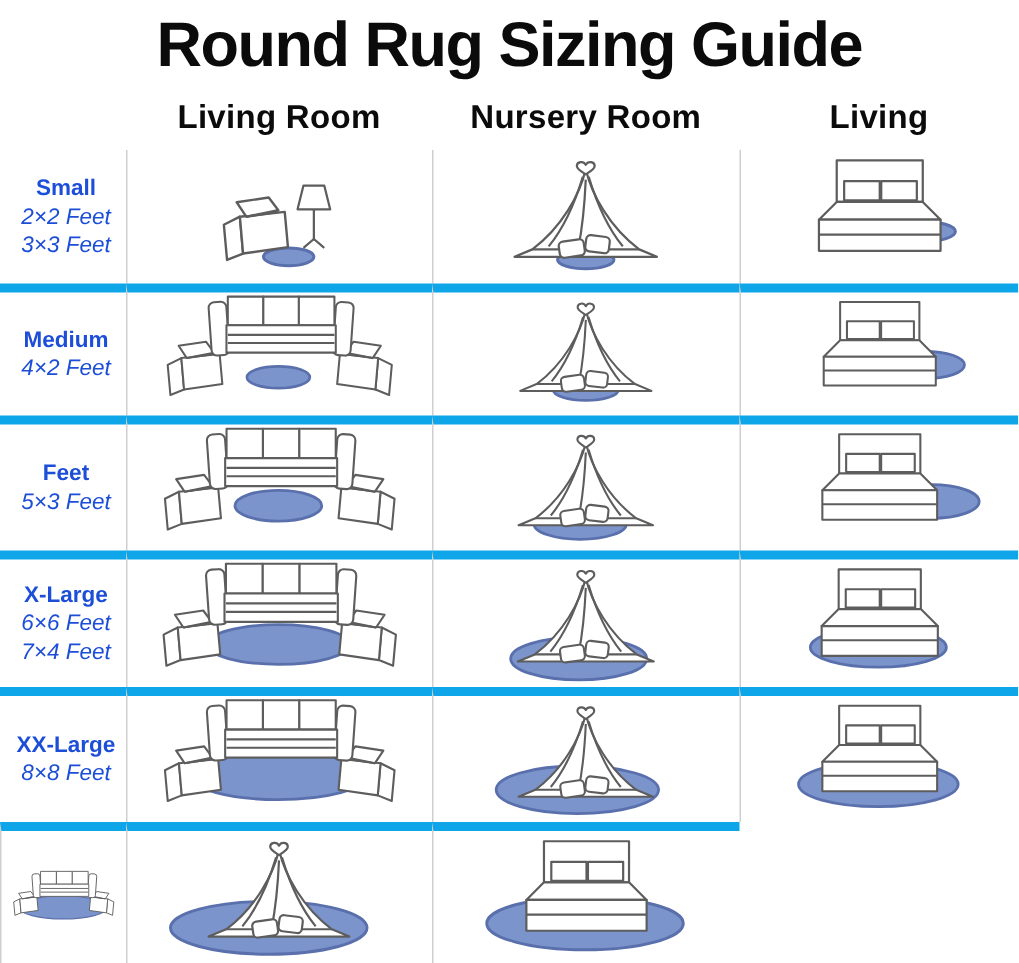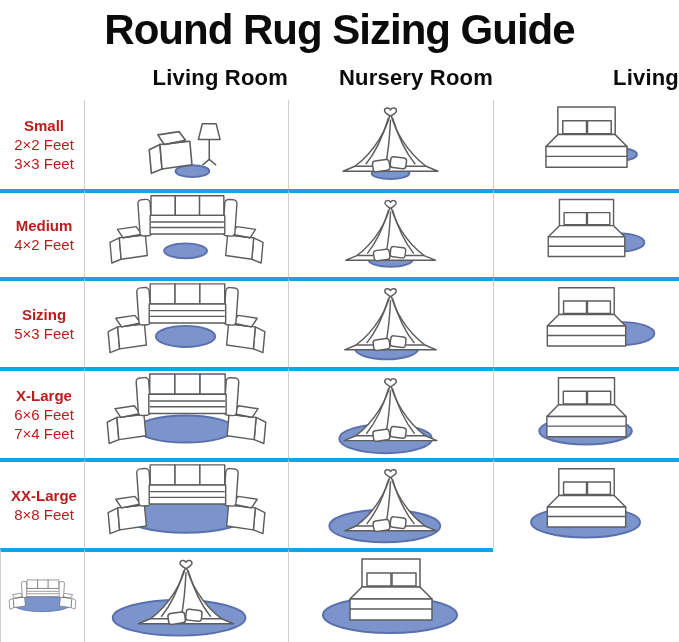--- a/index.html
+++ b/index.html
@@ -25,42 +25,42 @@
     text-align: center;
     font-size: 42px;
     font-weight: 700;
     letter-spacing: -1px;
     padding-top: 6px;
     color: #0b0b0b;
     white-space: nowrap;
   }
   .colhead {
     align-self: center;
-    text-align: right;
+    text-align: center;
     font-size: 22px;
     font-weight: 700;
     color: #0b0b0b;
     letter-spacing: 0.2px;
   }
   .cell { position: relative; }
-  .bt { border-top: 4px solid #0ea5e9; }
+  .bt { border-top: 6px solid #0ea5e9; }
   .bl { border-left: 1px solid #cfcfcf; }
   .label-cell {
     display: flex;
     flex-direction: column;
     justify-content: center;
     align-items: center;
     text-align: center;
     font-size: 15px;
     line-height: 19px;
-    color: #b91c1c;
+    color: #1d4ed8;
     padding-left: 4px;
   }
   .rl { font-weight: 700; }
-  .rs { font-weight: 400; }
+  .rs { font-weight: 400; font-style: italic; }
   .scene svg { width: 100%; height: 100%; display: block; }
   .hidden-defs { position: absolute; width: 0; height: 0; overflow: hidden; }
 </style>
 </head>
 <body>
 
 <svg class="hidden-defs" aria-hidden="true">
   <defs>
     <g id="chair-left" fill="#fff" stroke="#5d5d5d" stroke-width="1.5" stroke-linejoin="round">
       <path d="M4,17 L14,12 L16,35 L6,39 Z"></path>
@@ -163,21 +163,21 @@
       </svg>
     </div>
     <div class="cell scene bt bl">
       <svg viewBox="0 0 186 90" preserveAspectRatio="xMidYMid meet">
         <ellipse class="rug" cx="126" cy="53" rx="29" ry="10" fill="#7c94cc" stroke="#5a70ad" stroke-width="2"></ellipse>
         <use href="#scene-bed"></use>
       </svg>
     </div>
 
     <div class="cell label-cell bt">
-      <div class="rl">Sizing</div>
+      <div class="rl">Feet</div>
       <div class="rs">5×3 Feet</div>
     </div>
     <div class="cell scene bt bl">
       <svg viewBox="0 0 204 90" preserveAspectRatio="xMidYMid meet">
         <ellipse class="rug" cx="101" cy="58" rx="31" ry="11" fill="#7c94cc" stroke="#5a70ad" stroke-width="2"></ellipse>
         <use href="#scene-sofa-set"></use>
       </svg>
     </div>
     <div class="cell scene bt bl">
       <svg viewBox="0 0 205 90" preserveAspectRatio="xMidYMid meet">

